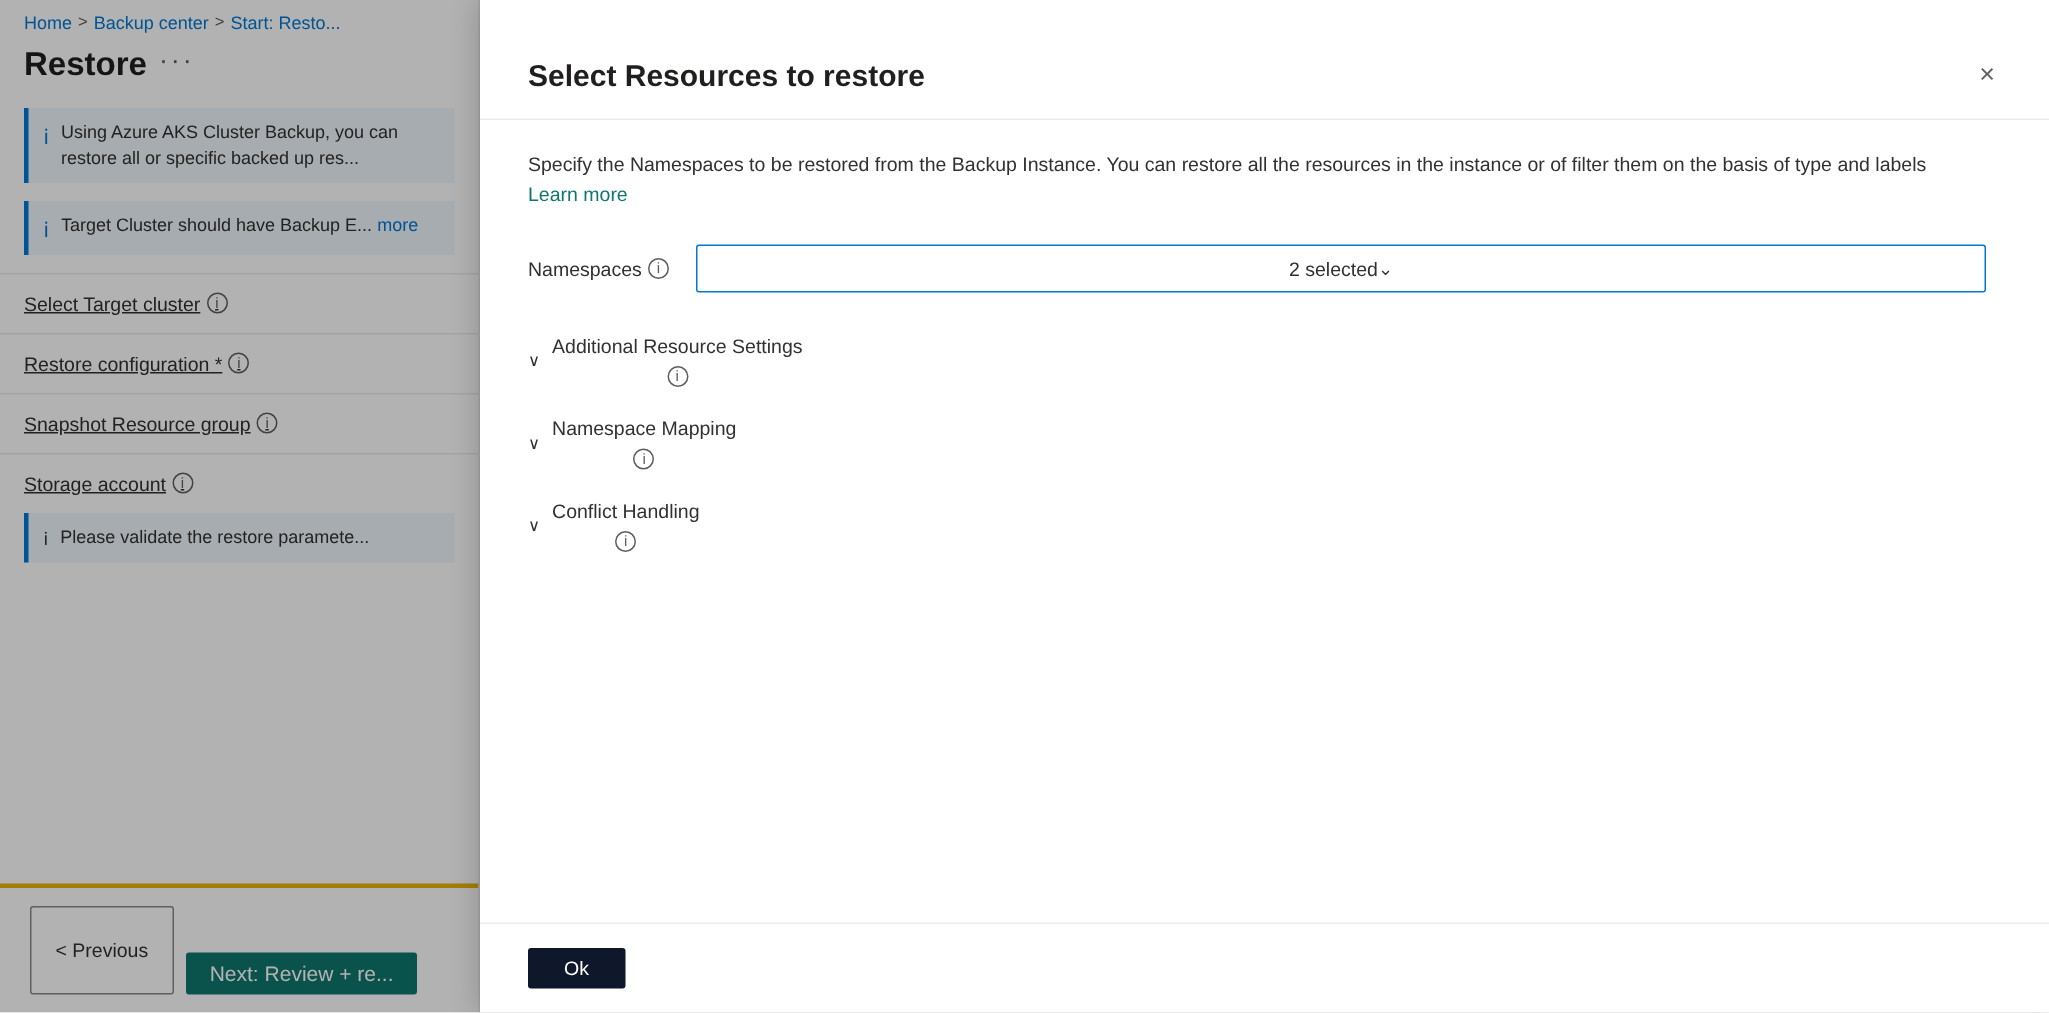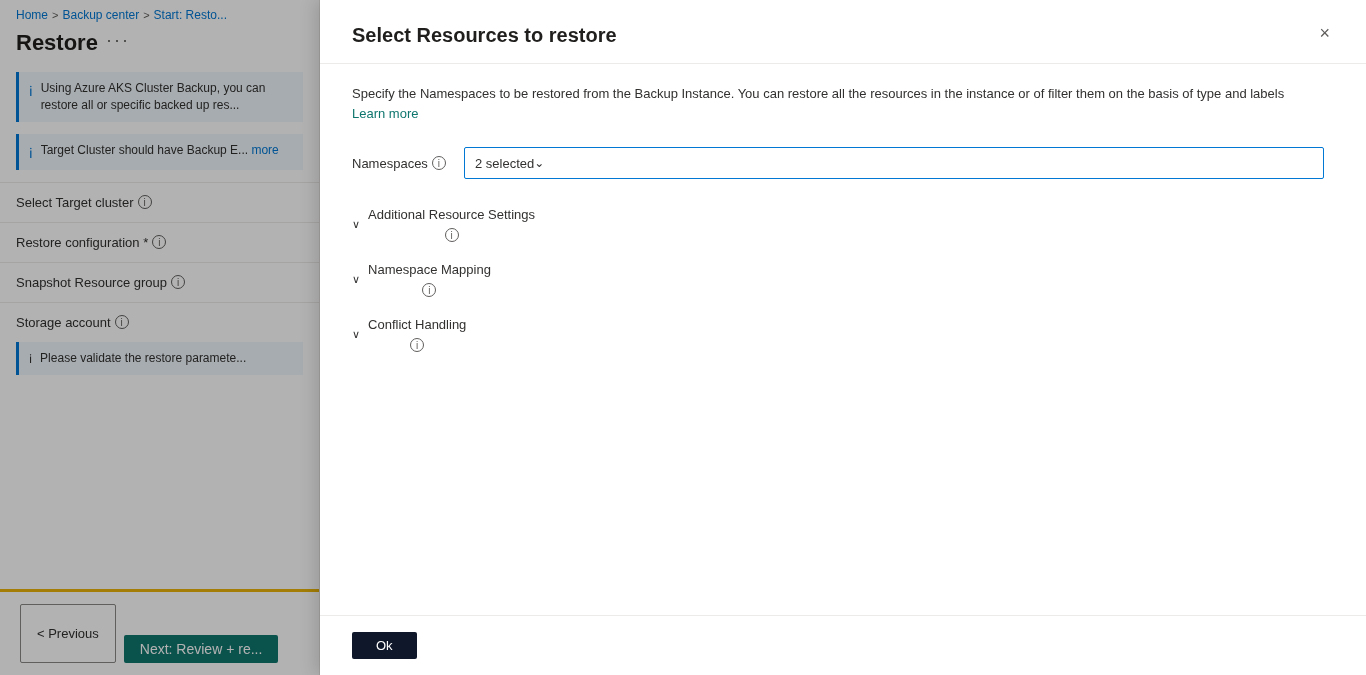--- a/index.html
+++ b/index.html
@@ -107,20 +107,21 @@
       padding: 12px 16px;
       border-top: 1px solid #edebe9;
     }
 
     .form-label {
       font-size: 13px;
       color: #323130;
       display: flex;
       align-items: center;
       gap: 4px;
+      text-decoration: underline;
     }
 
     .form-label .info-circle {
       width: 14px;
       height: 14px;
       border: 1px solid #605e5c;
       border-radius: 50%;
       display: inline-flex;
       align-items: center;
       justify-content: center;
@@ -194,21 +195,21 @@
       z-index: 20;
       display: flex;
       flex-direction: column;
       box-shadow: -4px 0 16px rgba(0,0,0,0.15);
     }
 
     .dialog-header {
       display: flex;
       align-items: flex-start;
       justify-content: space-between;
-      padding: 24px 32px 16px;
+      padding: 40px 32px 16px;
       border-bottom: 1px solid #edebe9;
     }
 
     .dialog-title {
       font-size: 20px;
       font-weight: 600;
       color: #201f1e;
     }
 
     .dialog-close {
@@ -273,21 +274,21 @@
       flex: 1;
       height: 32px;
       border: 1px solid #0078d4;
       border-radius: 2px;
       padding: 0 10px;
       font-size: 13px;
       color: #323130;
       background: #fff;
       display: flex;
       align-items: center;
-      justify-content: flex-start;
+      justify-content: center;
       cursor: pointer;
       max-width: 860px;
     }
 
     .select-arrow {
       color: #323130;
       font-size: 12px;
     }
 
     .accordion-section {

